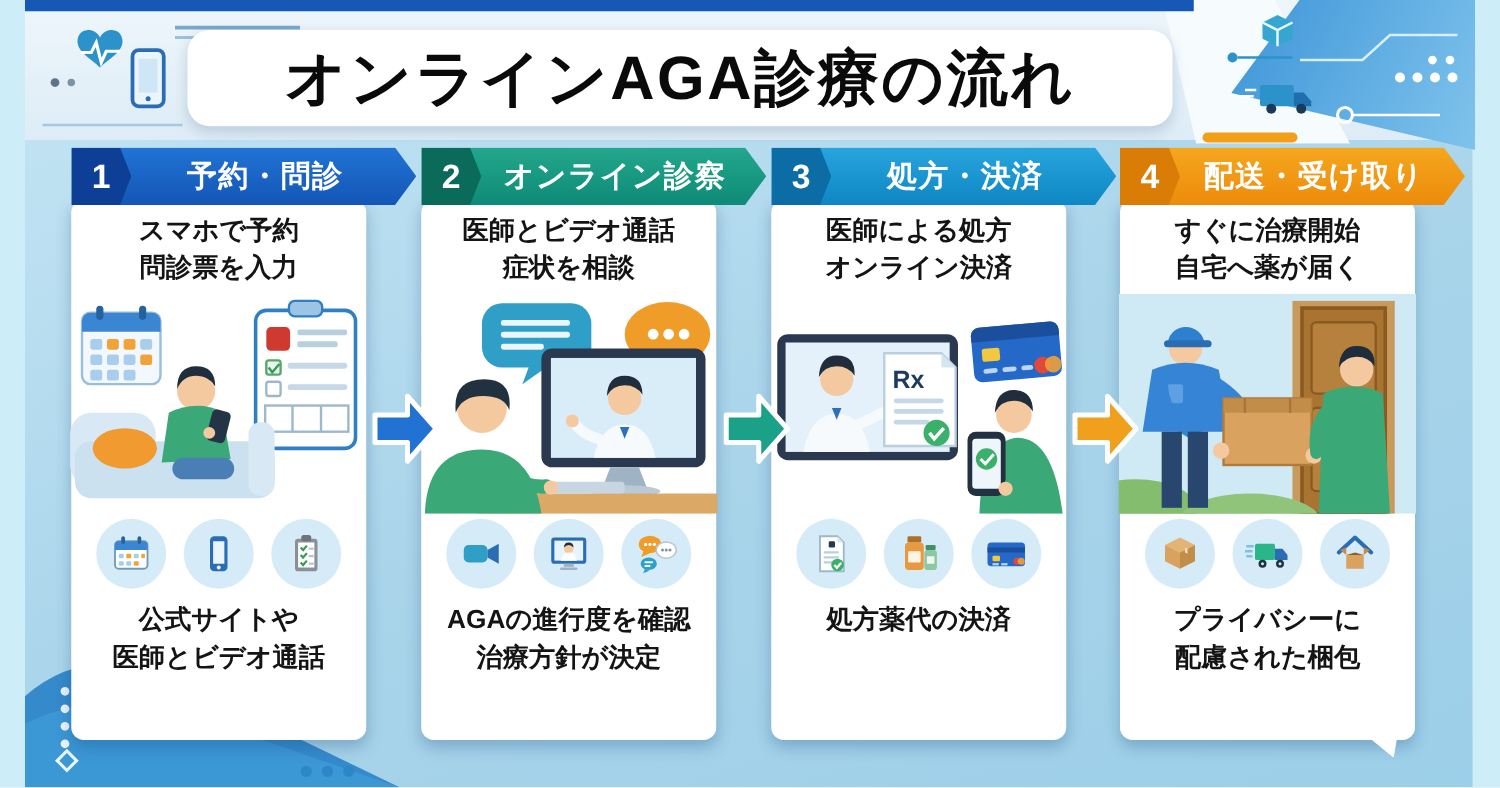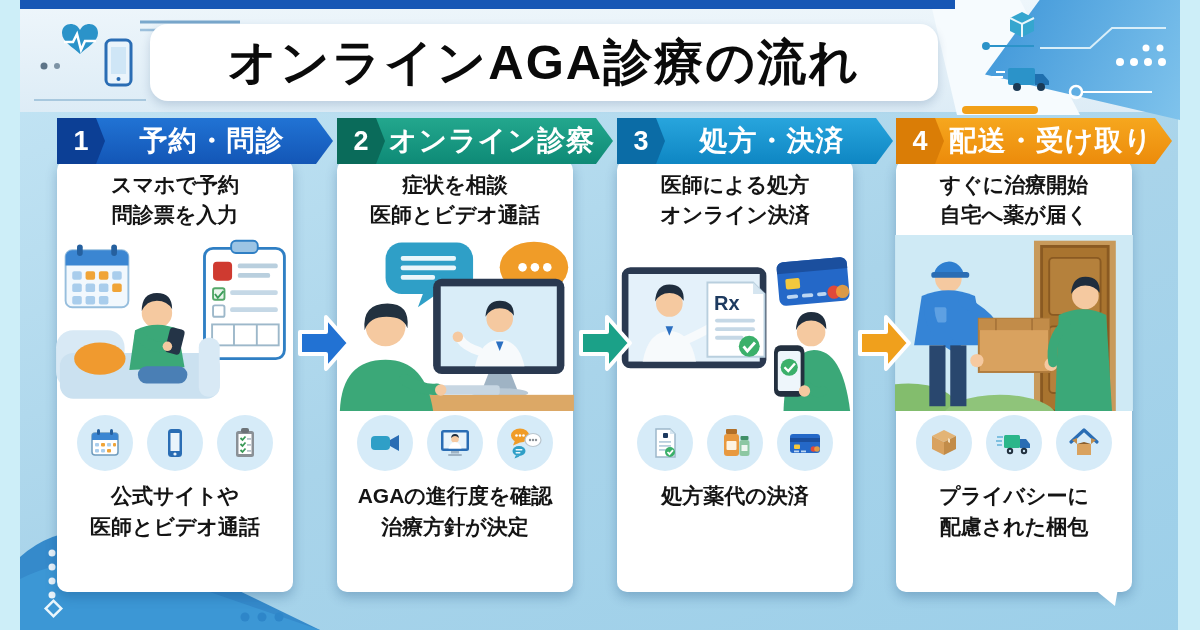--- a/index.html
+++ b/index.html
@@ -36,21 +36,21 @@
   .card .body { position:absolute; left:0; top:42px; width:236px; height:432px; background:#ffffff;
                 border-radius:10px; box-shadow:0 5px 12px rgba(15,60,110,.28);
                 display:flex; flex-direction:column; align-items:center; }
   .hdr { position:absolute; left:0; top:0; width:276px; height:46px; z-index:2; display:flex; align-items:stretch;
          clip-path:polygon(0 0,calc(100% - 17px) 0,100% 50%,calc(100% - 17px) 100%,0 100%);
          filter:drop-shadow(0 2px 3px rgba(10,40,90,.3)); }
   .num { width:48px; display:flex; align-items:center; justify-content:center;
          clip-path:polygon(0 0,calc(100% - 9px) 0,100% 50%,calc(100% - 9px) 100%,0 100%);
          color:#fff; font-size:27px; font-weight:800; }
   .hdr-label { flex:1; display:flex; align-items:center; justify-content:center;
-               color:#fff; font-size:28px; font-weight:800; letter-spacing:1px; padding-right:14px; }
+               color:#fff; font-size:24px; font-weight:800; letter-spacing:1px; padding-right:14px; }
   .step-1 .hdr { background:linear-gradient(180deg,#2173d4,#1356b6); }
   .step-1 .num { background:#0c3f95; }
   .step-2 .hdr { background:linear-gradient(180deg,#23a78d,#0e8a76); }
   .step-2 .num { background:#0a6b5a; }
   .step-3 .hdr { background:linear-gradient(180deg,#28a5dd,#0e86c3); }
   .step-3 .num { background:#0b6ca6; }
   .step-4 .hdr { background:linear-gradient(180deg,#f6a71e,#ec8b0b); }
   .step-4 .num { background:#da7d06; }
 
   .subtitle { margin-top:10px; text-align:center; line-height:1.45; }
@@ -237,22 +237,22 @@
     </div>
     <div class="hdr">
       <div class="num">1</div>
       <div class="hdr-label">予約・問診</div>
     </div>
   </div>
 
   <div class="card step-2" style="left:337px">
     <div class="body">
       <div class="subtitle">
+        <div>医師とビデオ通話</div>
         <div>症状を相談</div>
-        <div>医師とビデオ通話</div>
       </div>
       <svg class="illus" viewBox="0 0 250 185">
         <rect x="52" y="8" width="92" height="54" rx="17" fill="#2f9fc7"></rect>
         <path d="M92 60 l-6 16 l20 -14z" fill="#2f9fc7"></path>
         <rect x="68" y="22" width="58" height="5" rx="2" fill="#eaf6fb"></rect>
         <rect x="68" y="32" width="58" height="5" rx="2" fill="#eaf6fb"></rect>
         <rect x="68" y="42" width="36" height="5" rx="2" fill="#eaf6fb"></rect>
         <ellipse cx="208" cy="34" rx="36" ry="27" fill="#f09c28"></ellipse>
         <path d="M188 56 l-8 14 l22 -8z" fill="#f09c28"></path>
         <circle cx="196" cy="34" r="4.5" fill="#ffffff"></circle>

